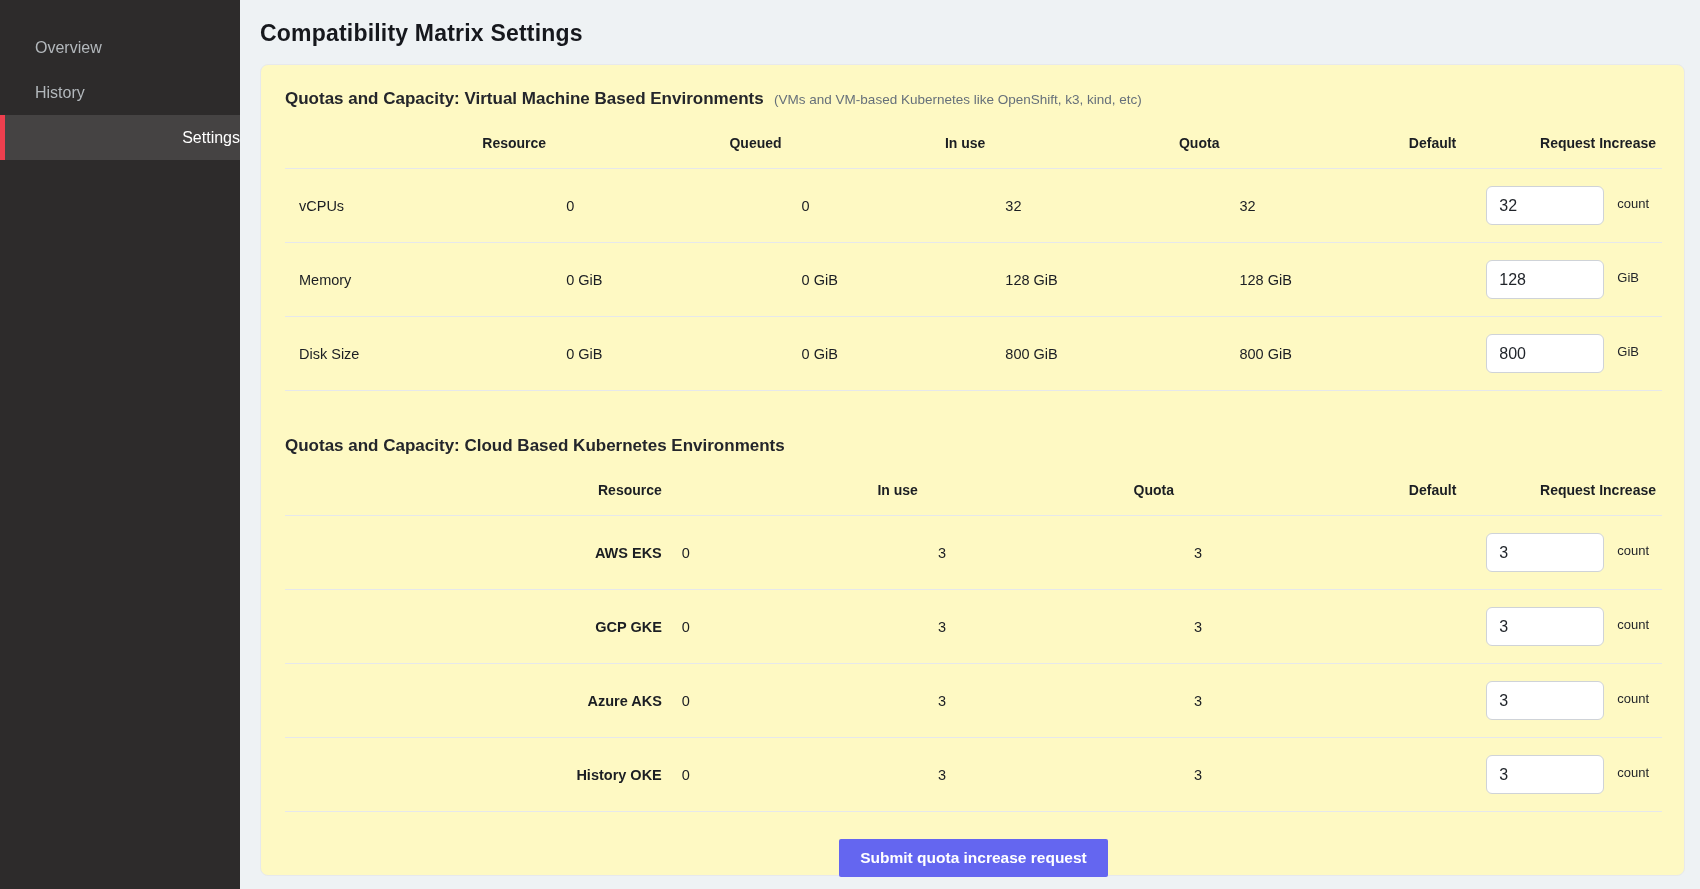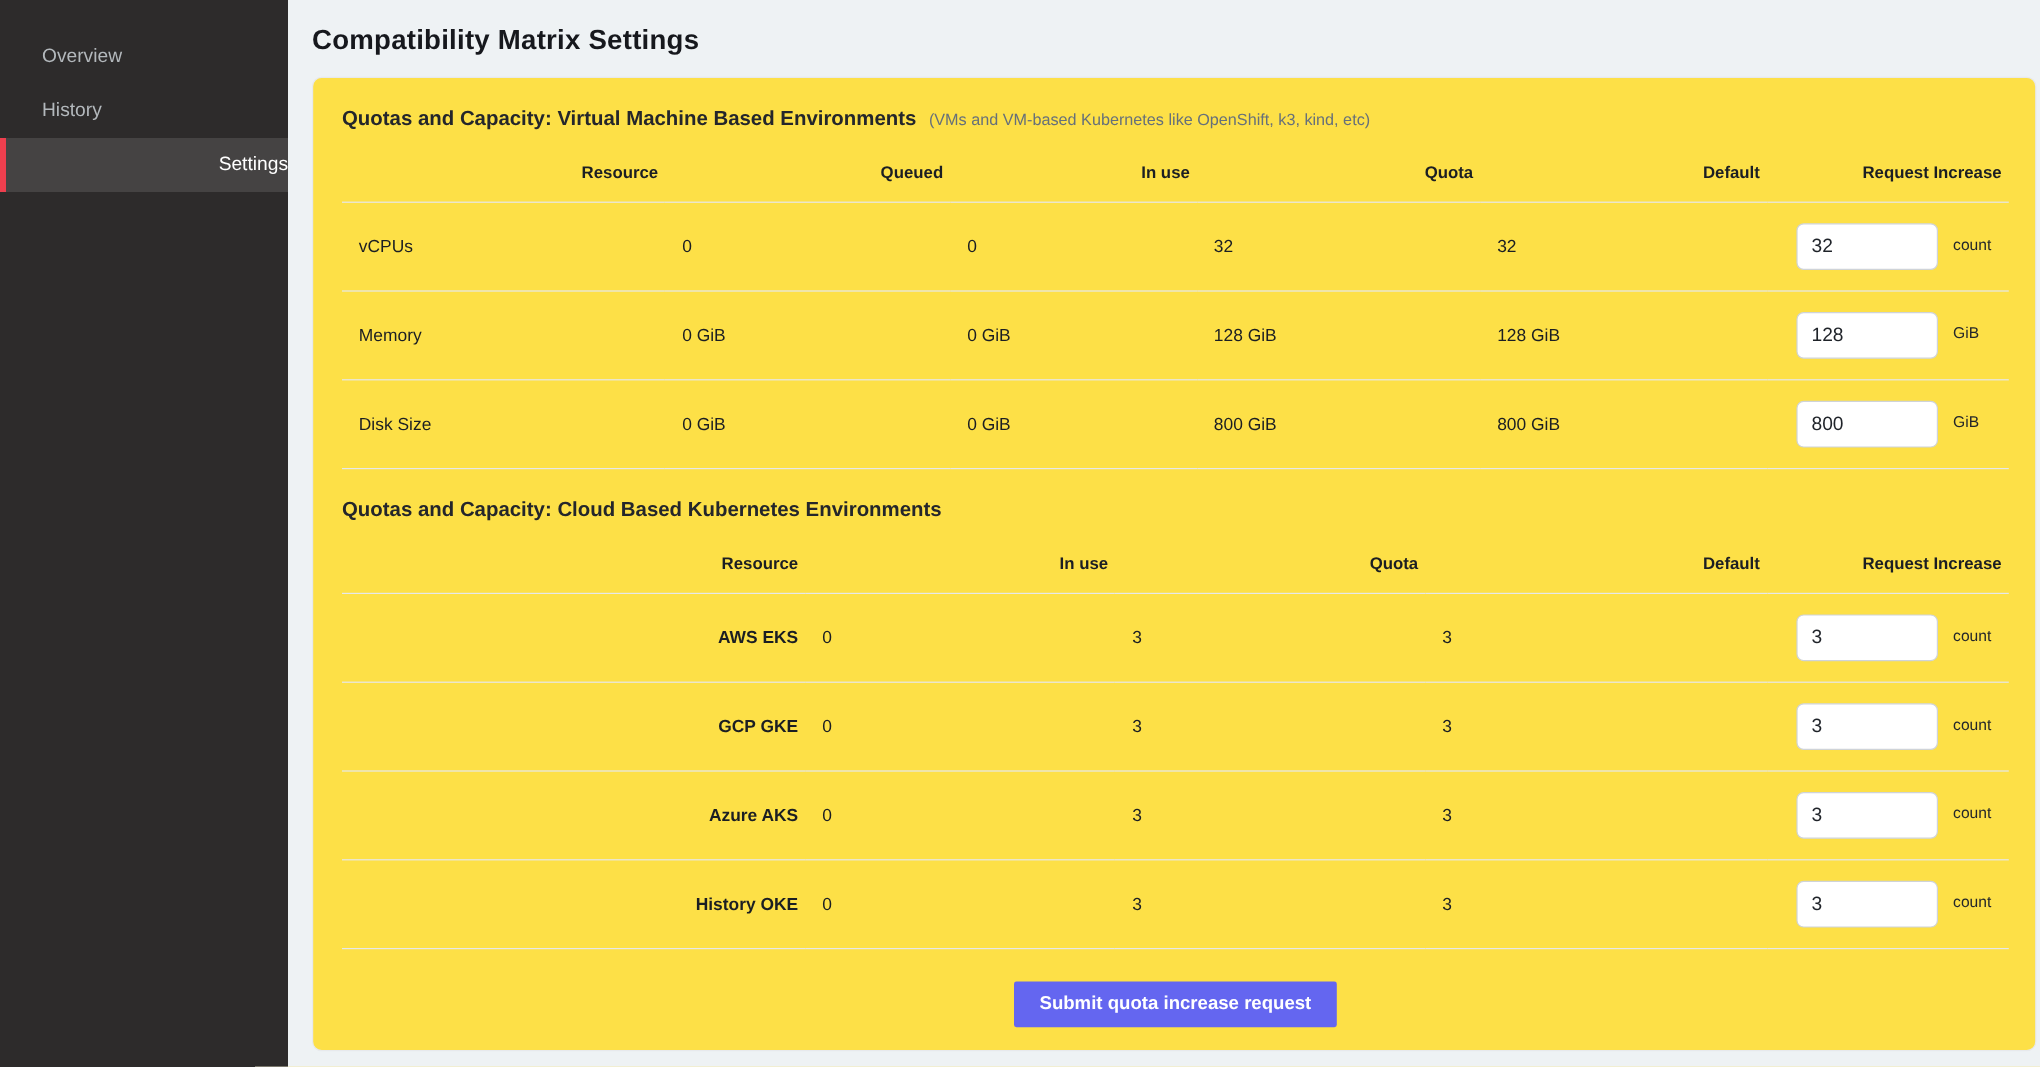--- a/index.html
+++ b/index.html
@@ -30,51 +30,51 @@
     background: #454343;
     color: #ffffff;
     border-left-color: #ee3f4e;
     padding-left: 25px;
     text-align: right;
   }
 
   
   .main {
     flex: 1;
-    padding: 20px 3px 15px 20px;
+    padding: 20px 15px 15px 20px;
     overflow: hidden;
   }
   .page-title {
     font-size: 23px;
     font-weight: 700;
     color: #16181d;
     letter-spacing: 0.2px;
     margin-bottom: 17px;
   }
   .card {
-    background: #fde047;
+    background: #fef9c3;
     border: 1px solid #e7e9ec;
     border-radius: 8px;
     padding: 22px 22px 26px 24px;
     height: 812px;
   }
 
   .section-heading { margin: 2px 0 8px 0; }
   .section-heading .heading-main {
     font-size: 17px;
     font-weight: 700;
     color: #24262b;
   }
   .section-heading .heading-sub {
     font-size: 13.5px;
     font-weight: 400;
     color: #66707a;
     margin-left: 6px;
   }
-  .section-heading.second { margin-top: 24px; }
+  .section-heading.second { margin-top: 45px; }
 
   table {
     width: 100%;
     border-collapse: collapse;
     table-layout: fixed;
   }
   th {
     text-align: right;
     font-size: 14px;
     font-weight: 700;

